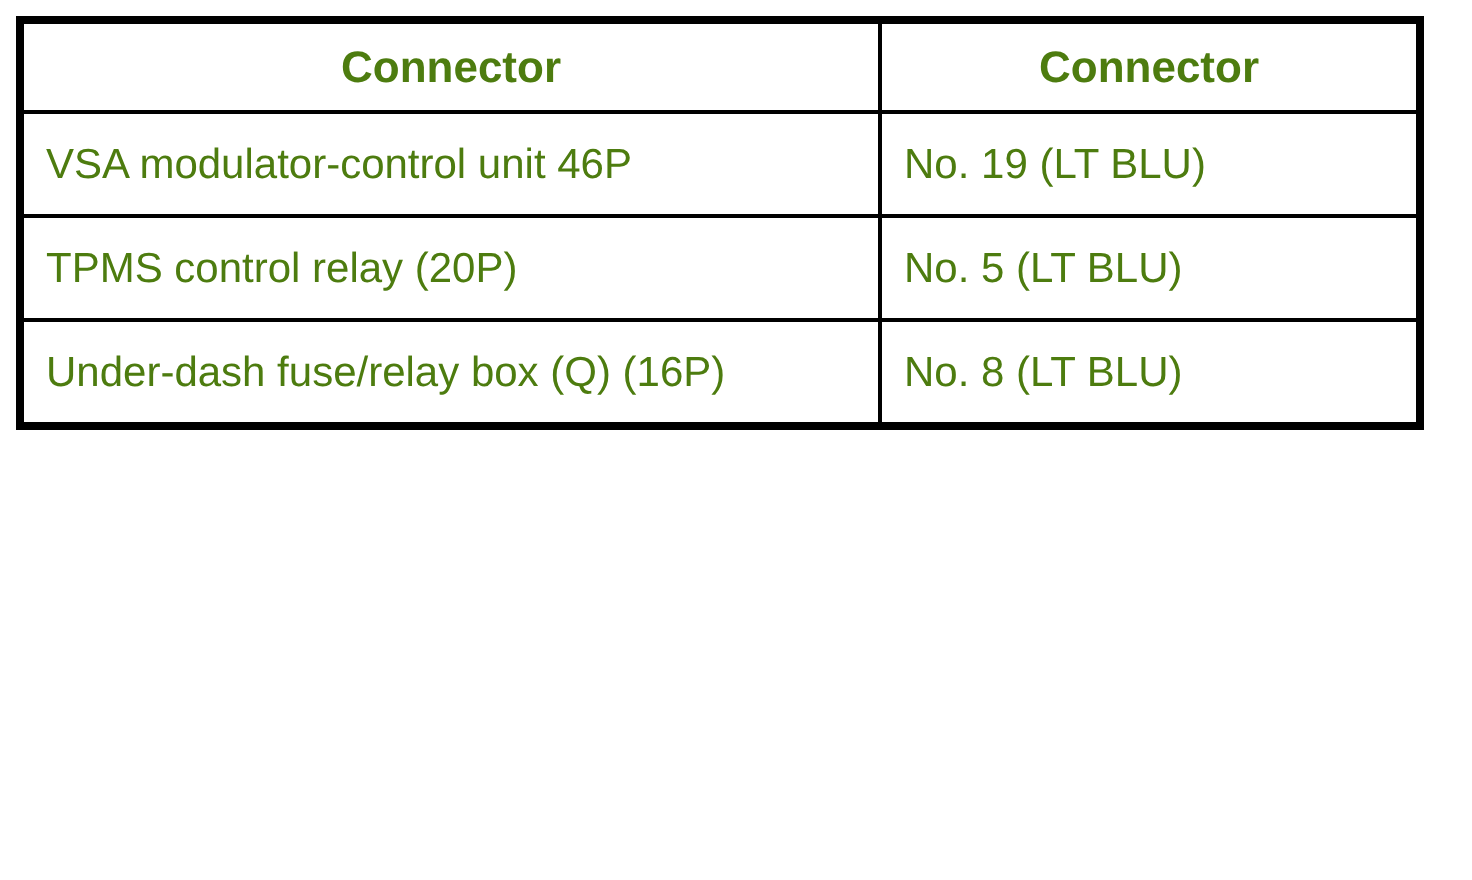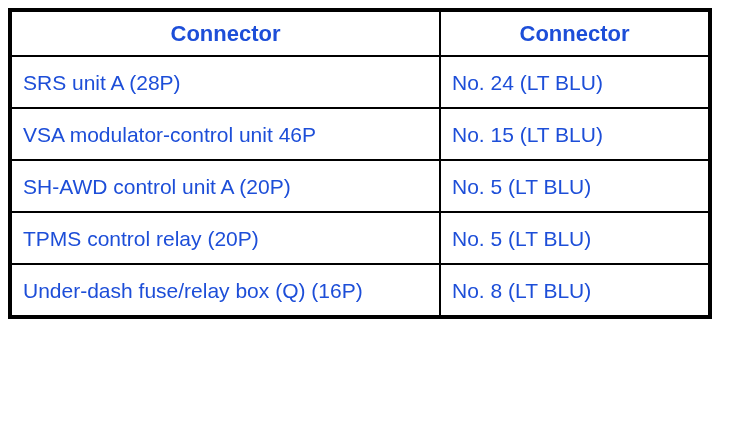--- a/index.html
+++ b/index.html
@@ -25,21 +25,21 @@
     border: 4px solid #000000;
     background: #ffffff;
     table-layout: fixed;
     width: 700px;
   }
   table.data-table col.col-connector { width: 430px; }
   table.data-table col.col-terminal  { width: 270px; }
   table.data-table th,
   table.data-table td {
     border: 2px solid #000000;
-    color: #1d4ed8;
+    color: #4d7c0f;
     font-size: 21px;
     line-height: 1;
     vertical-align: middle;
     padding: 0;
     overflow: hidden;
     white-space: nowrap;
   }
   table.data-table th {
     height: 43px;
     font-weight: bold;
@@ -63,30 +63,22 @@
       <col class="col-terminal">
     </colgroup>
     <thead>
       <tr>
         <th>Connector</th>
         <th>Connector</th>
       </tr>
     </thead>
     <tbody>
       <tr>
-        <td>SRS unit A (28P)</td>
-        <td>No. 24 (LT BLU)</td>
-      </tr>
-      <tr>
         <td>VSA modulator-control unit 46P</td>
-        <td>No. 15 (LT BLU)</td>
-      </tr>
-      <tr>
-        <td>SH-AWD control unit A (20P)</td>
-        <td>No. 5 (LT BLU)</td>
+        <td>No. 19 (LT BLU)</td>
       </tr>
       <tr>
         <td>TPMS control relay (20P)</td>
         <td>No. 5 (LT BLU)</td>
       </tr>
       <tr>
         <td>Under-dash fuse/relay box (Q) (16P)</td>
         <td>No. 8 (LT BLU)</td>
       </tr>
     </tbody>

